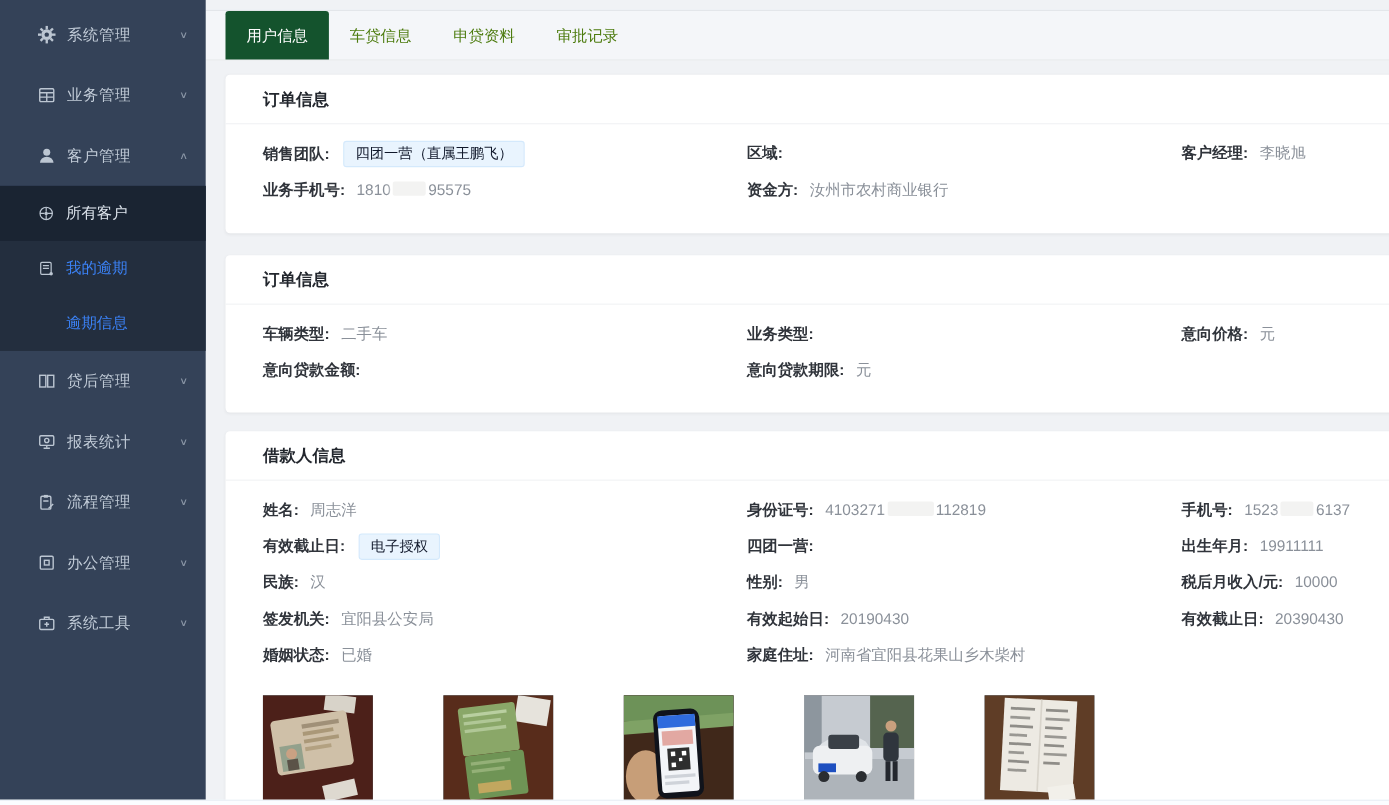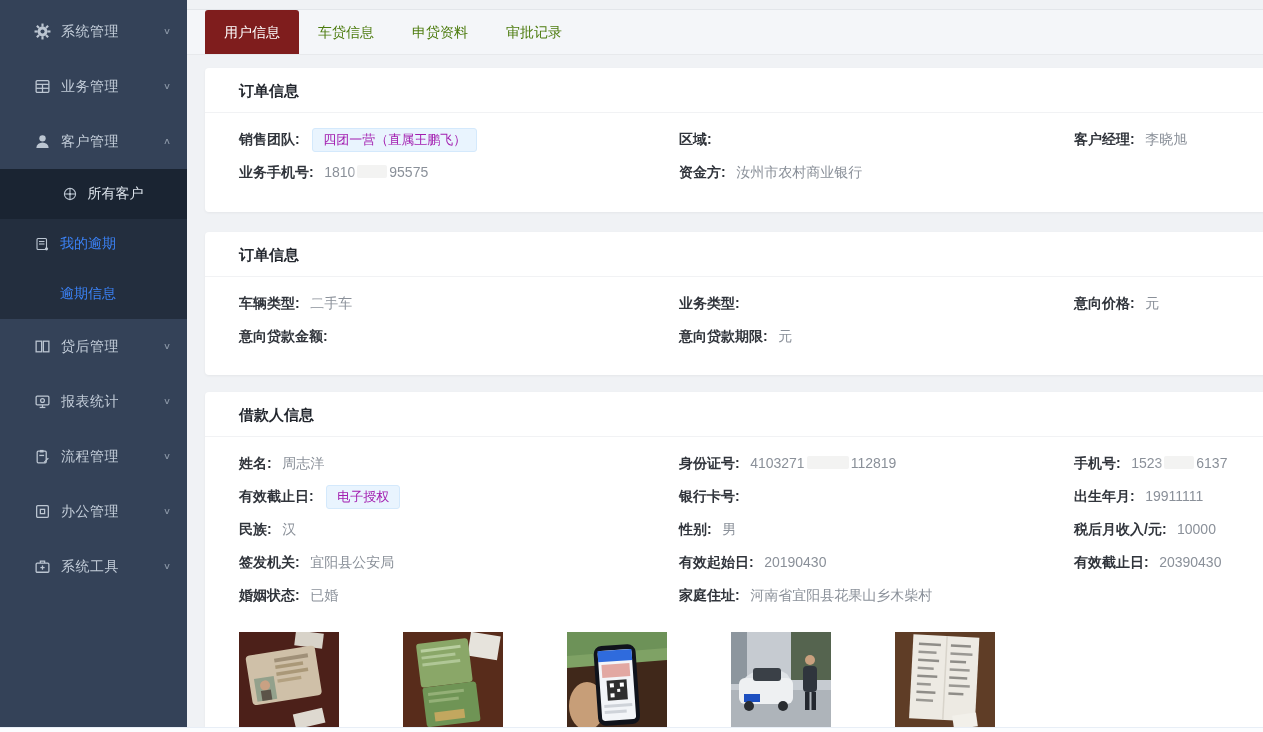--- a/index.html
+++ b/index.html
@@ -13,45 +13,45 @@
   .sb-item { height:55px; display:flex; align-items:center; padding:0 16px 0 34px;
     color:#c3cdd9; font-size:14px; cursor:pointer; }
   .sb-item .sb-ic { width:17px; height:17px; margin-right:10px; flex:0 0 17px; }
   .sb-item .sb-label { flex:1; letter-spacing:.5px; }
   .chev { color:#8a96a6; font-size:11px; transform:scaleY(.8); }
   .chev::after { content:"∨"; }
   .chev.up::after { content:"∧"; }
   .submenu { background:#232e3e; }
   .sub-item { height:50px; display:flex; align-items:center; padding:0 16px 0 34px;
     color:#3b82f6; font-size:14px; cursor:pointer; }
-  .sub-item.active { background:#1a2432; color:#dde4ec;justify-content:center; }
+  .sub-item.active { background:#1a2432; color:#dde4ec; }
   .sub-item .sb-ic { width:16px; height:16px; margin-right:10px; flex:0 0 16px; }
   .sub-item.noicon { padding-left:60px; }
   svg.ic { display:block; width:100%; height:100%; }
 
   
   .main { position:absolute; left:187px; top:0; width:1098px; height:732px; }
   .tabbar { position:absolute; left:0; right:-22px; top:9px; height:46px;
     background:#f4f6f9; border-top:1px solid #e3e6ea; border-bottom:1px solid #e7e9ec;
     display:flex; align-items:stretch; padding-left:18px; }
   .tab { min-width:94px; text-align:center; line-height:45px; font-size:14px;
     color:#4d7c0f; cursor:pointer; padding:0 10px; }
-  .tab.active { background:#7f1d1d; color:#fff; border-radius:3px 3px 0 0; }
+  .tab.active { background:#14532d; color:#fff; border-radius:3px 3px 0 0; }
 
   .card { position:absolute; left:18px; width:1080px; background:#fff;
     border-radius:4px; box-shadow:0 1px 3px rgba(0,0,0,.05); }
   .card-h { height:45px; line-height:45px; padding:0 34px; font-size:15px;
     font-weight:bold; color:#23272e; border-bottom:1px solid #f1f2f4; }
   .card-b { padding:10px 0 14px 34px; }
   .frow { display:grid; grid-template-columns:440px 395px 1fr; height:33px;
     align-items:center; }
   .lbl { font-weight:bold; color:#30343b; font-size:14px; }
   .val { color:#8a9099; font-size:14px; margin-left:6px; }
   .tag { display:inline-block; margin-left:8px; background:#e9f4fe;
-    border:1px solid #d4e9fc; color:#a21caf; font-size:13px; line-height:20px;
+    border:1px solid #d4e9fc; color:#0f172a; font-size:13px; line-height:20px;
     padding:1px 10px; border-radius:3px; vertical-align:middle; }
   .redact { display:inline-block; height:13px; background:#f3f3f2; border-radius:2px;
     vertical-align:-1px; margin:0 2px; box-shadow:0 0 4px 2px rgba(255,255,255,.95); }
   .redact.w30 { width:30px; } .redact.w42 { width:42px; }
 
   .photos { display:flex; gap:64px; margin-top:20px; }
   .ph { width:100px; text-align:center; cursor:pointer; }
   .thumb { width:100px; height:100px; overflow:hidden; background:#555; }
 
   .bottom-strip { position:absolute; left:0; right:0; bottom:0; height:5px;
@@ -291,21 +291,21 @@
             <span class="lbl">手机号:</span>
             <span class="val"><span>1523</span><span class="redact w30"></span><span>6137</span></span>
           </div>
         </div>
         <div class="frow">
           <div>
             <span class="lbl">有效截止日:</span>
             <span class="tag">电子授权</span>
           </div>
           <div>
-            <span class="lbl">银行卡号:</span>
+            <span class="lbl">四团一营:</span>
             <span class="val"></span>
           </div>
           <div>
             <span class="lbl">出生年月:</span>
             <span class="val">19911111</span>
           </div>
         </div>
         <div class="frow">
           <div>
             <span class="lbl">民族:</span>

